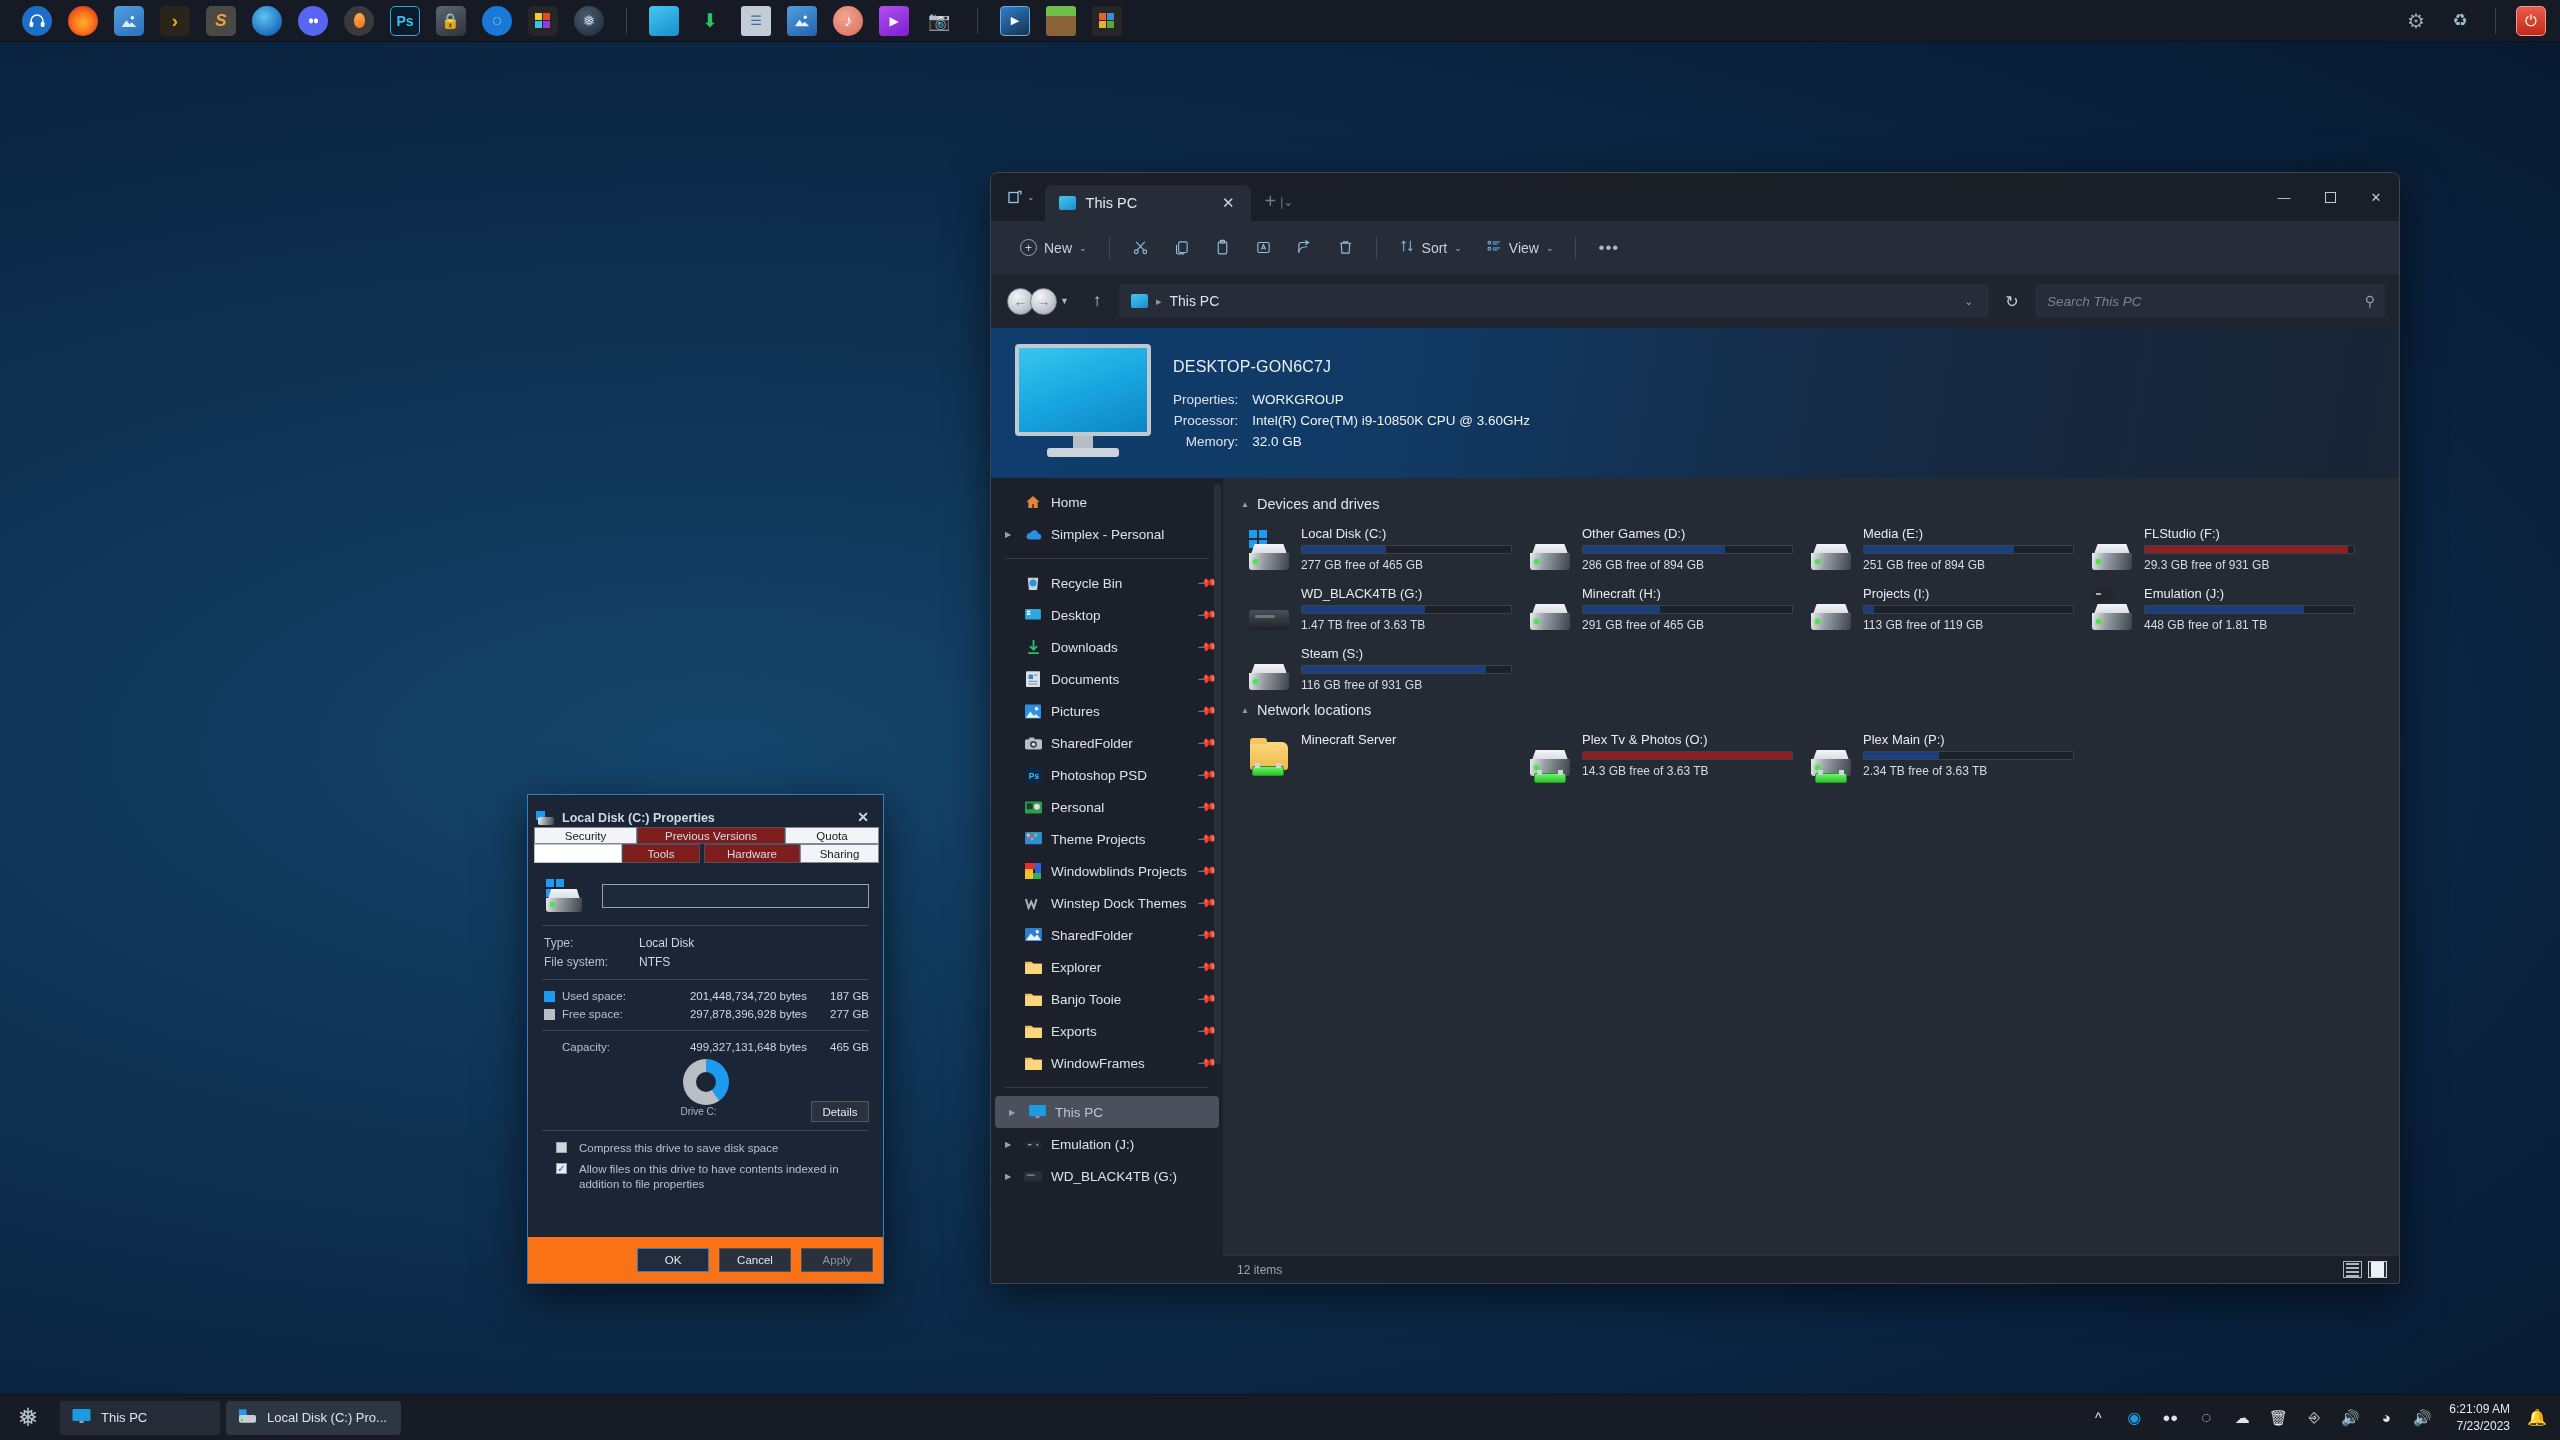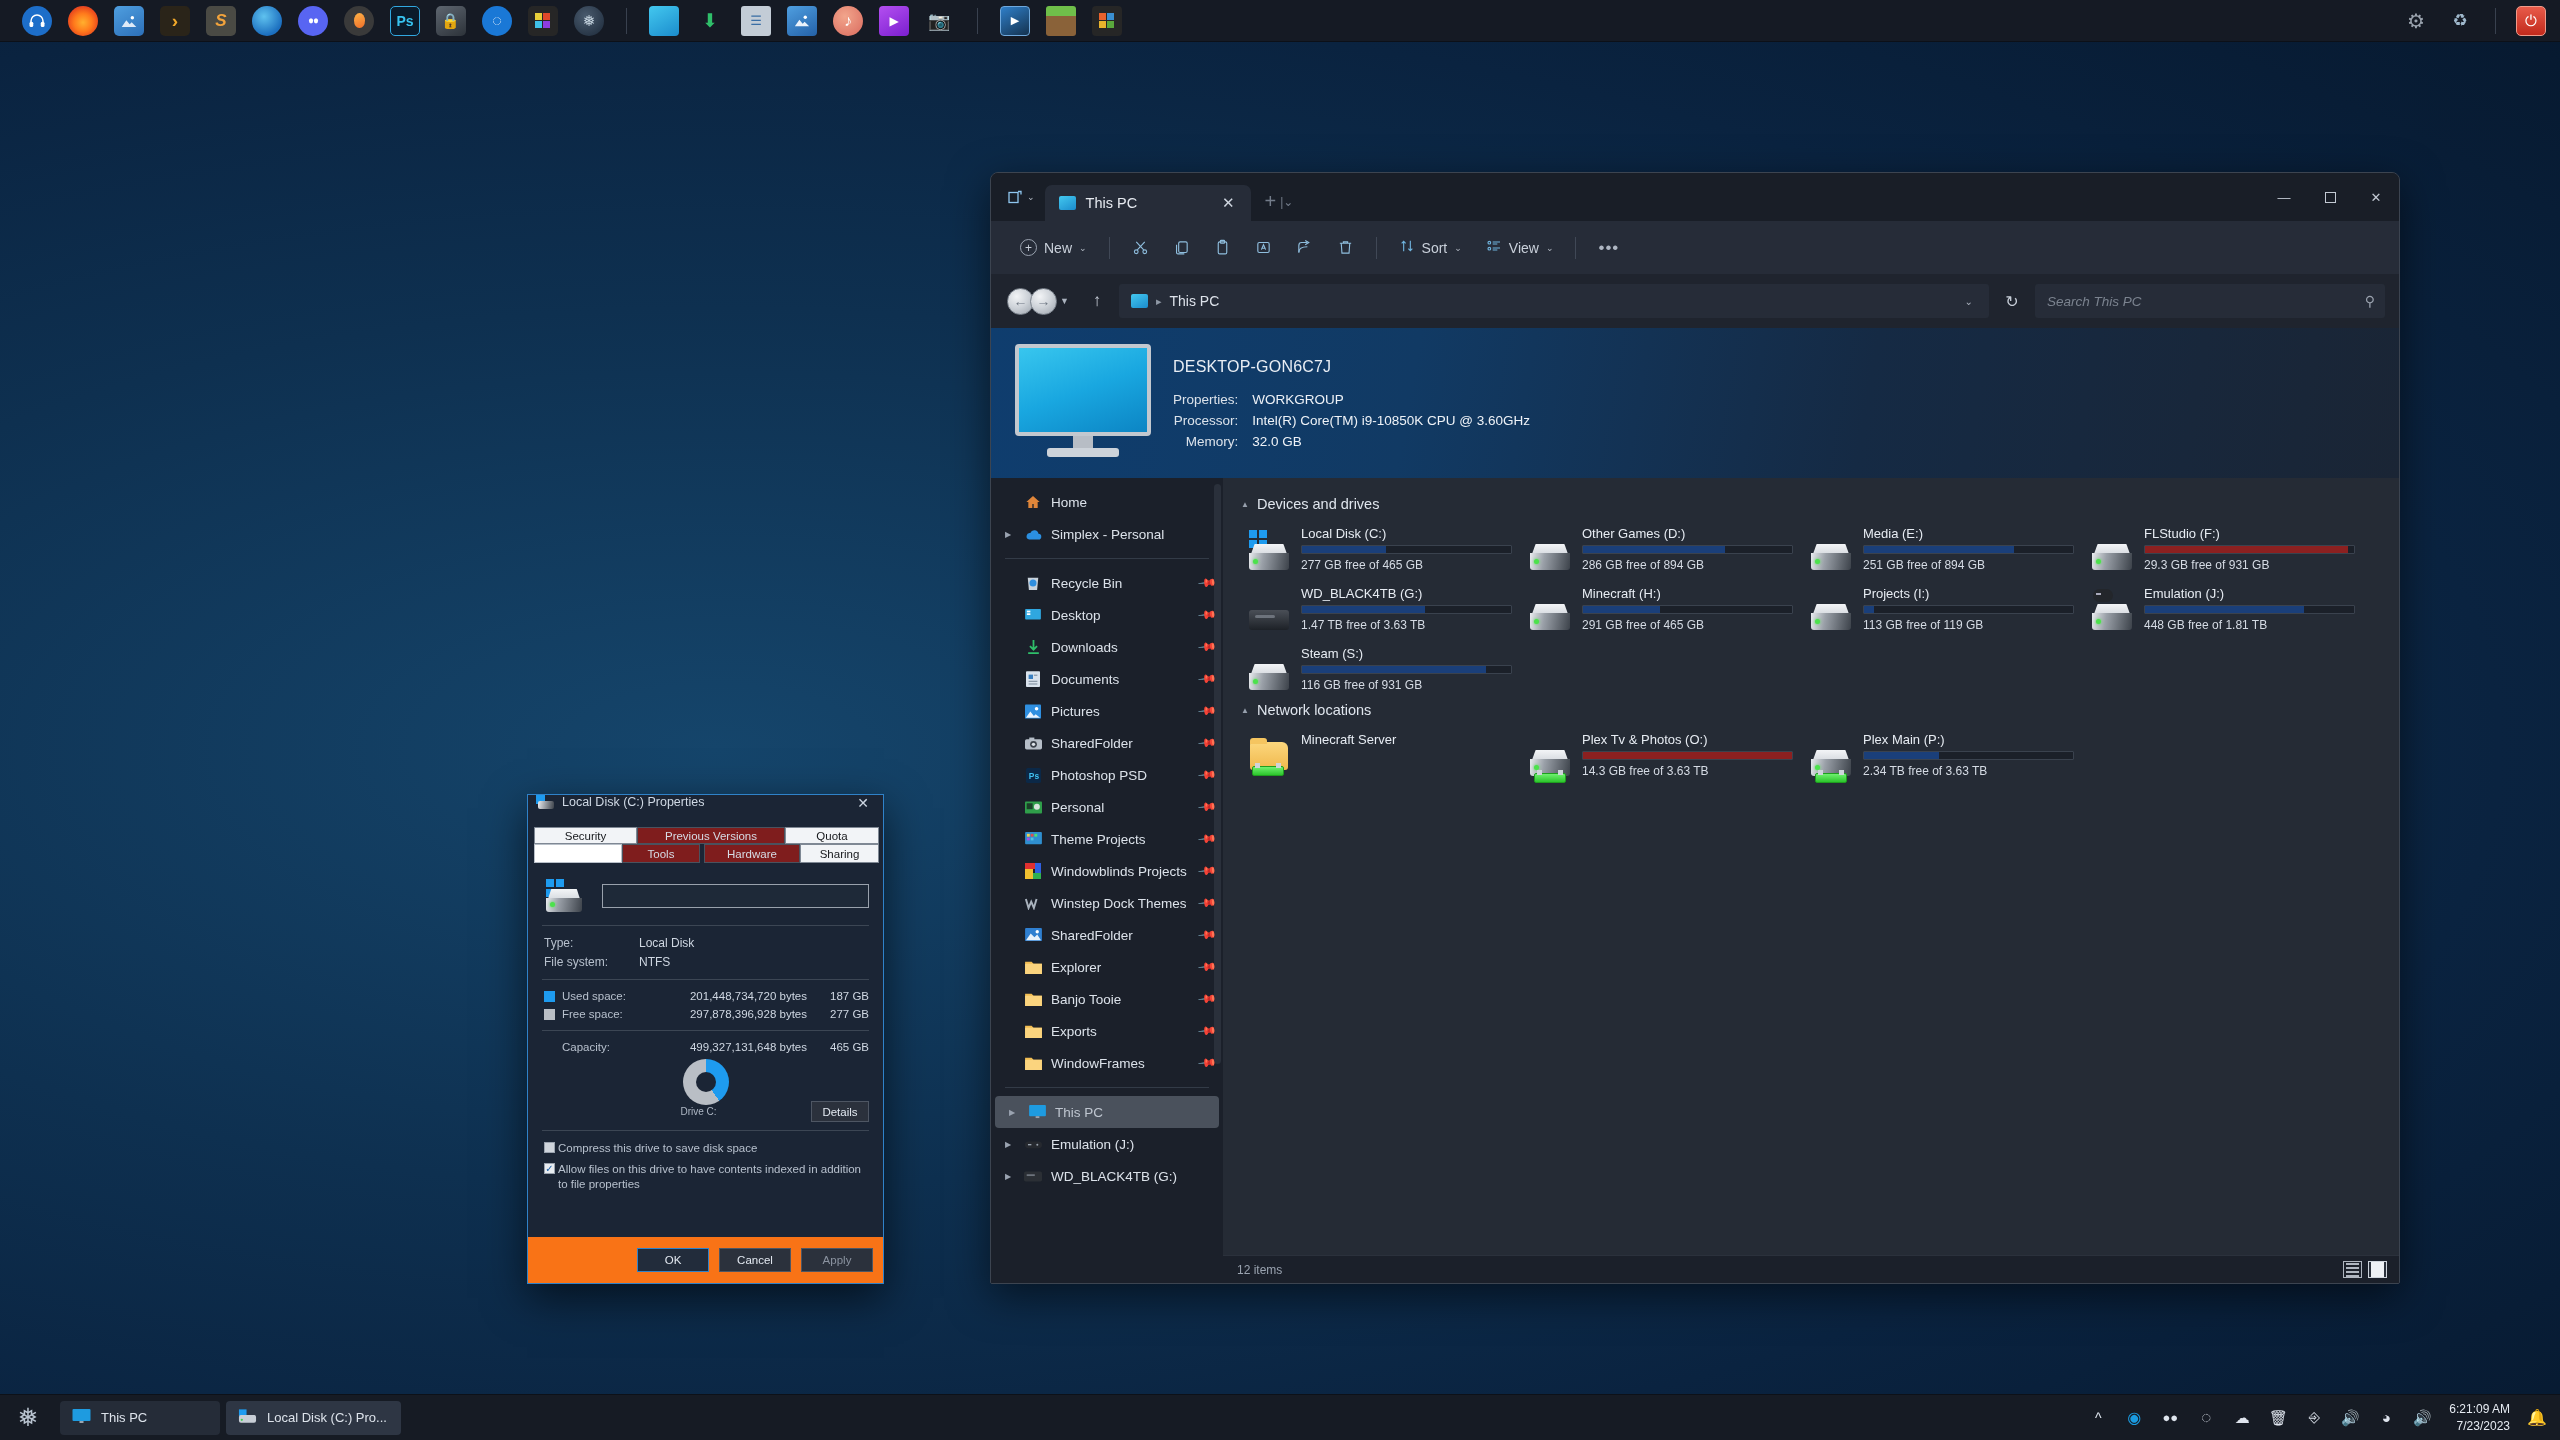--- a/index.html
+++ b/index.html
@@ -196,21 +196,21 @@
 
   
   #props {
     position: absolute; left: 527px; top: 794px;
     width: 357px; height: 490px;
     background: #1b2535;
     border: 1px solid #2f82c9;
     box-shadow: 0 14px 40px rgba(0,0,0,.6);
     z-index: 40; display: flex; flex-direction: column;
   }
-  .pr-title { height: 30px; display: flex; align-items: flex-start; gap: 8px; padding: 0 6px 0 8px; color: #cfd8e4; font-size: 12.5px; }
+  .pr-title { height: 30px; display: flex; align-items: flex-end; gap: 8px; padding: 0 6px 0 8px; color: #cfd8e4; font-size: 12.5px; font-weight: bold; }
   .pr-title .x { margin-left: auto; font-size: 14px; color: #cdd6e2; padding: 0 8px; }
   .pr-tabs { position: relative; height: 38px; margin: 2px 6px 0 6px; }
   .ptab {
     position: absolute; height: 17px; display:flex; align-items:center; justify-content:center;
     font-size: 11.5px; border: 1px solid #7f8894;
   }
   .ptab.light { background: #f2f4f7; color: #16181c; }
   .ptab.dark { background: #7f1d1d; color: #d6dce5; border-color:#4a525e; }
   .ptab.blank { background:#fff; border-color:#b9c0c9; }
 
@@ -225,21 +225,21 @@
   .pr-space .sw { width: 11px; height: 11px; }
   .pr-space .bytes { text-align: right; color: #cfd7e2; }
   .pr-space .gb { text-align: right; color: #cfd7e2; }
   .donut { width: 46px; height: 46px; border-radius: 50%; margin: 6px auto 0 auto;
     background: conic-gradient(#1e9bef 0deg 145deg, #b9bec5 145deg 360deg);
     position: relative; }
   .donut::after { content:""; position:absolute; inset: 13px; border-radius: 50%; background:#1b2535; }
   .pr-driveline { display:flex; align-items:center; margin-top: -4px; }
   .pr-driveline .dc { flex:1 1 auto; text-align:center; color:#aeb7c4; font-size:10px; padding-left: 44px;}
   .btn { background: #2b313c; border: 1px solid #4e5663; color: #e3e9f1; font-size: 11.5px; height: 21px; min-width: 58px; display:flex; align-items:center; justify-content:center; }
-  .pr-check { display:flex; align-items:flex-start; gap:3px; font-size:11.5px; color:#b7c0cd; margin: 7px 0 0 2px; line-height: 1.25; }
+  .pr-check { display:flex; align-items:flex-start; gap:12px; font-size:11.5px; color:#b7c0cd; margin: 7px 0 0 14px; line-height: 1.25; }
   .cbx { width: 11px; height: 11px; border: 1px solid #9aa3af; background:#e8ecf1; flex:0 0 11px; margin-top:1px; display:flex;align-items:center;justify-content:center;color:#1a5fa8;font-size:10px;line-height:1;}
   .cbx.empty { background:#cfd5dc; }
   .pr-footer { height: 46px; display:flex; align-items:center; justify-content:flex-end; gap: 10px; padding: 0 10px 0 0; background:#f97316;}
   .pr-footer .btn { min-width: 72px; height: 24px; }
   .pr-footer .btn.primary { border-color: #2f82c9; background:#222c3b; }
 
   
   #taskbar {
     position: absolute; left: 0; bottom: 0; width: 2560px; height: 46px;
     background: #161b24; display: flex; align-items: center; z-index: 70;

